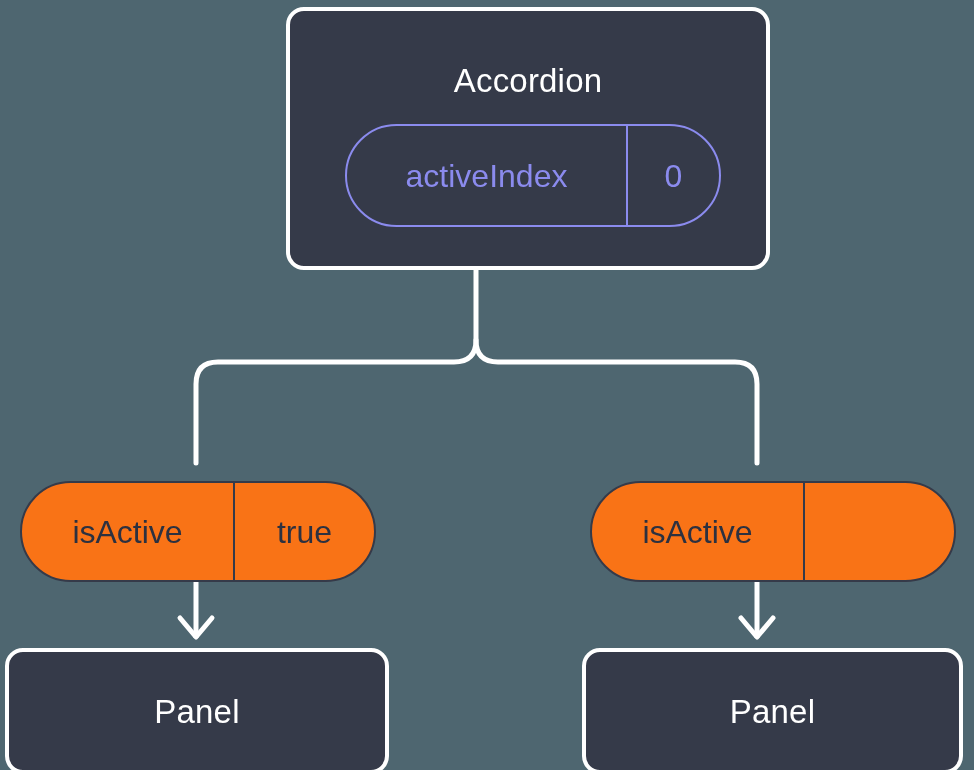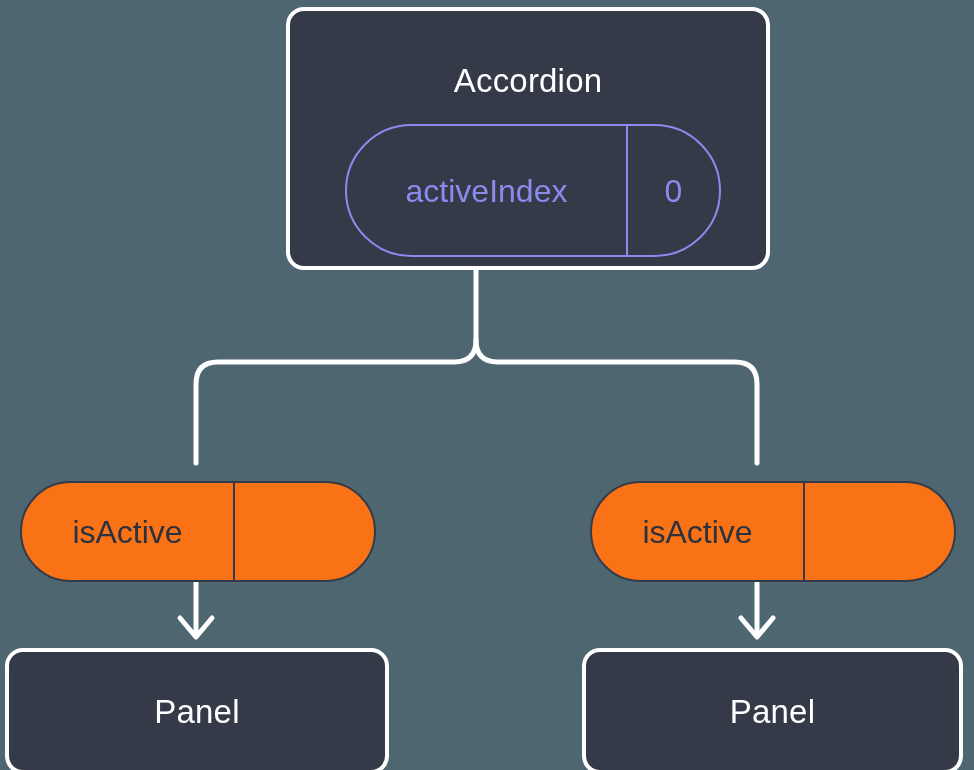--- a/index.html
+++ b/index.html
@@ -70,21 +70,21 @@
     border: 2px solid #8b8bee;
     border-radius: 999px;
     display: flex;
     align-items: stretch;
     overflow: hidden;
   }
   #accordion-state {
     left: 55px;
     top: 113px;
     width: 376px;
-    height: 133px;
+    height: 103px;
   }
   .state-key,
   .state-val {
     display: flex;
     align-items: center;
     justify-content: center;
     color: #8b8bee;
     font-size: 32px;
     line-height: 1;
   }
@@ -174,20 +174,21 @@
     <div class="card-title">Accordion</div>
 
     <div id="accordion-state" class="state-badge">
       <div class="state-key">activeIndex</div>
       <div class="state-val">0</div>
     </div>
   </div>
 
   <div id="pill-left" class="pill">
     <div class="pill-key">isActive</div>
+    <div class="pill-val">true</div>
   </div>
 
   <div id="pill-right" class="pill">
     <div class="pill-key">isActive</div>
   </div>
 
   <div id="panel-left" class="card">
     <div class="card-title">Panel</div>
   </div>
 

